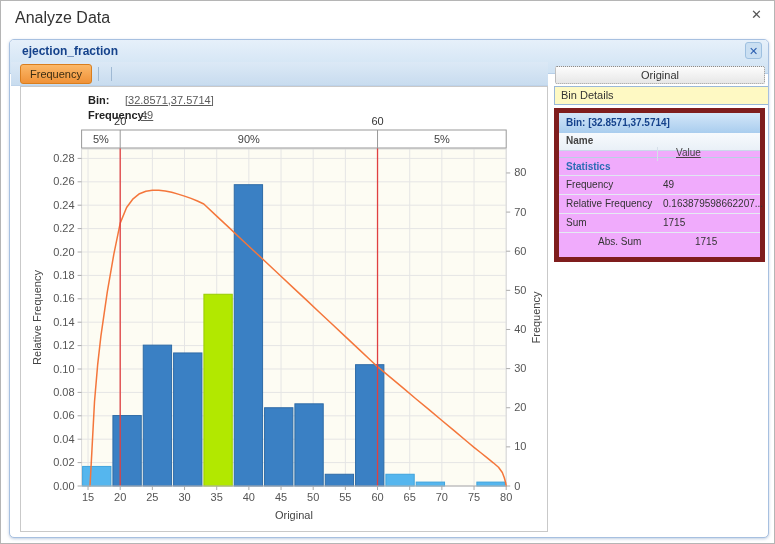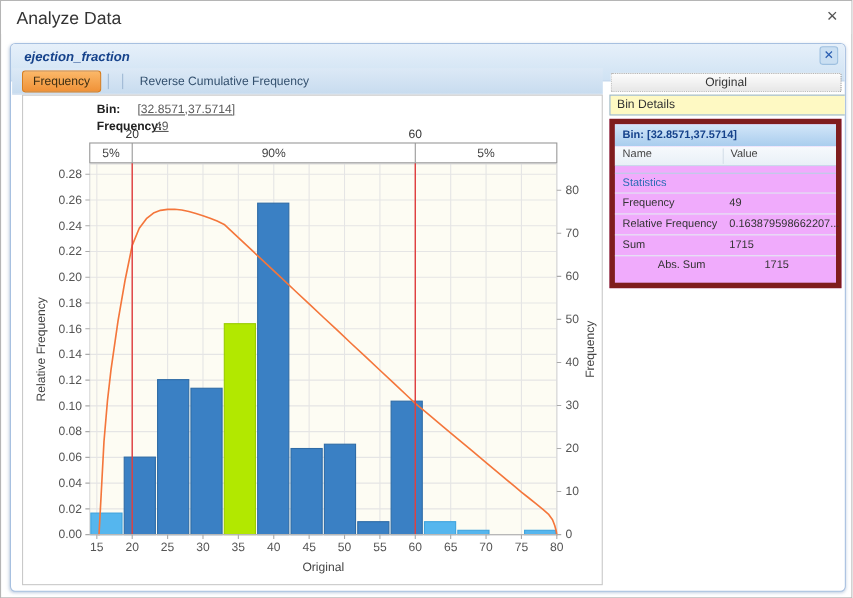--- a/index.html
+++ b/index.html
@@ -2,45 +2,45 @@
 <html><head>
 <meta charset="utf-8">
 <style>
   html,body{margin:0;padding:0;background:#e9e9e9;}
   *{box-sizing:border-box;font-family:"Liberation Sans","DejaVu Sans",sans-serif;}
   .dialog{position:relative;width:775px;height:544px;background:#fff;border:1px solid #b5b5b5;overflow:hidden;}
   .titlebar{position:absolute;left:0;top:0;width:100%;height:30px;background:#fff;}
   .dialog-title{position:absolute;left:14px;top:8px;font-size:16px;color:#333;}
   .dialog-close{position:absolute;right:12px;top:7px;font-size:13px;color:#555;cursor:pointer;line-height:14px;}
   .panel{position:absolute;left:8px;top:38px;width:760px;height:499px;background:#fff;border:1px solid #a7c0e0;border-radius:5px;box-shadow:0 1px 3px rgba(140,165,200,.55);overflow:hidden;}
-  .panel-header{position:absolute;left:0;top:0;width:100%;height:34px;background:linear-gradient(#e6f0fa,#cfe2f3);border-bottom:1px solid #b7cfe8;font-style:italic;}
+  .panel-header{position:absolute;left:0;top:0;width:100%;height:34px;background:linear-gradient(#e6f0fa,#cfe2f3);border-bottom:1px solid #b7cfe8;}
   .panel-title{position:absolute;left:12px;top:4px;font-size:12px;font-weight:bold;color:#15428b;}
   .panel-close{position:absolute;right:6px;top:2px;width:17px;height:17px;background:#cadff2;border:1px solid #9ec0e0;border-radius:3px;color:#2a5db0;font-weight:bold;font-size:11px;text-align:center;line-height:16px;cursor:pointer;}
   .tabstrip{position:absolute;left:1px;top:22px;width:537px;height:24px;background:linear-gradient(#dcE9f6,#c8dcef);border-bottom:1px solid #bed3ea;display:flex;align-items:center;padding-left:9px;}
   .tab{font-size:11px;color:#33506e;padding:3px 9px;cursor:pointer;white-space:nowrap;}
   .tab.active{background:linear-gradient(#fbb869,#f09238);border:1px solid #d97e1e;border-radius:3px;color:#3c2d12;}
   .tabdiv{width:1px;height:14px;background:#9fb9d4;margin:0 6px;}
   .chart-box{position:absolute;left:10px;top:46px;width:528px;height:446px;background:#fff;border:1px solid #c9c9c9;}
   .info{position:absolute;left:67px;top:5px;font-size:11px;}
   .info-line{display:flex;height:15px;align-items:center;}
   .info-label{color:#222;font-weight:bold;}
   .il1 .info-label{width:37px;}
   .il2 .info-label{width:53px;}
   .info-value{color:#5a5a5a;text-decoration:underline;}
   svg text{font-family:"Liberation Sans","DejaVu Sans",sans-serif;}
   .sidebar-btn{position:absolute;left:545px;top:26px;width:210px;height:18px;background:linear-gradient(#fcfcfc,#e7e7e7);border:1px dotted #8a8a8a;border-radius:2px;font-size:11px;color:#333;text-align:center;line-height:15px;cursor:pointer;}
   .select{position:absolute;left:544px;top:46px;width:247px;height:19px;background:#fef9c3;border:1px solid #9ab8d8;font-size:11px;color:#333;line-height:17px;padding-left:6px;cursor:pointer;}
   .chev{position:absolute;right:5px;top:0;color:#3f74b3;font-size:11px;font-weight:bold;}
   .dtable{position:absolute;left:544px;top:68px;width:211px;background:#f0abfc;border:5px solid #7f1d1d;font-size:10px;}
   .bin-hdr{height:20px;background:linear-gradient(#d3e6f8,#a9cdee);color:#15428b;font-weight:bold;line-height:19px;padding-left:7px;}
   .cols{position:relative;height:18px;background:linear-gradient(#f7fafd,#e9f0f7);border-bottom:1px solid #c9d9ea;color:#444;}
-  .cols .c1{position:absolute;left:7px;top:2px;}
-  .cols .c2{position:absolute;left:98px;top:2px;border-left:1px solid #d5dfe9;padding-left:6px;height:14px;}
+  .cols .c1{position:absolute;left:7px;top:2px;font-weight:bold;}
+  .cols .c2{position:absolute;left:98px;top:14px;border-left:1px solid #d5dfe9;padding-left:18px;height:14px;text-decoration:underline;}
   .tgap{height:6px;}
-  .section{height:19px;border-top:1px solid #b9cfe4;border-bottom:1px solid #dfe7f0;color:#2a6cb5;font-weight:normal;line-height:18px;padding-left:7px;}
+  .section{height:19px;border-top:1px solid #b9cfe4;border-bottom:1px solid #dfe7f0;color:#2a6cb5;font-weight:bold;line-height:18px;padding-left:7px;}
   .trow{position:relative;height:19px;border-bottom:1px solid #e4ebf2;}
   .trow:last-child{border-bottom:none;margin-left:32px;}
   .trow .n{position:absolute;left:7px;top:3px;color:#333;}
   .trow .v{position:absolute;left:104px;top:3px;color:#333;width:102px;white-space:nowrap;overflow:hidden;}
   .tpad{height:5px;}
 </style>
 </head>
 <body>
 
 <div class="dialog">
@@ -52,21 +52,20 @@
   <div class="panel">
     <div class="panel-header">
       <span class="panel-title">ejection_fraction</span>
       <span class="panel-close">✕</span>
     </div>
 
     <div class="tabstrip" id="tabstrip">
         <span class="tab active">Frequency</span>
         <span class="tabdiv"></span>
         <span class="tabdiv"></span>
-        <span class="tab">Reverse Cumulative Frequency</span>
       </div>
 
     <div class="chart-box">
       <svg id="chart" width="526" height="444" viewBox="0 0 526 444">
           <rect x="60.6" y="62" width="424.59999999999997" height="337" fill="#fdfcf3" stroke="none"></rect>
           <line x1="67.03333333333333" y1="62" x2="67.03333333333333" y2="399" stroke="#e5e5e5" stroke-width="1"></line>
           <line x1="99.2" y1="62" x2="99.2" y2="399" stroke="#e5e5e5" stroke-width="1"></line>
           <line x1="131.36666666666665" y1="62" x2="131.36666666666665" y2="399" stroke="#e5e5e5" stroke-width="1"></line>
           <line x1="163.53333333333333" y1="62" x2="163.53333333333333" y2="399" stroke="#e5e5e5" stroke-width="1"></line>
           <line x1="195.69999999999996" y1="62" x2="195.69999999999996" y2="399" stroke="#e5e5e5" stroke-width="1"></line>

